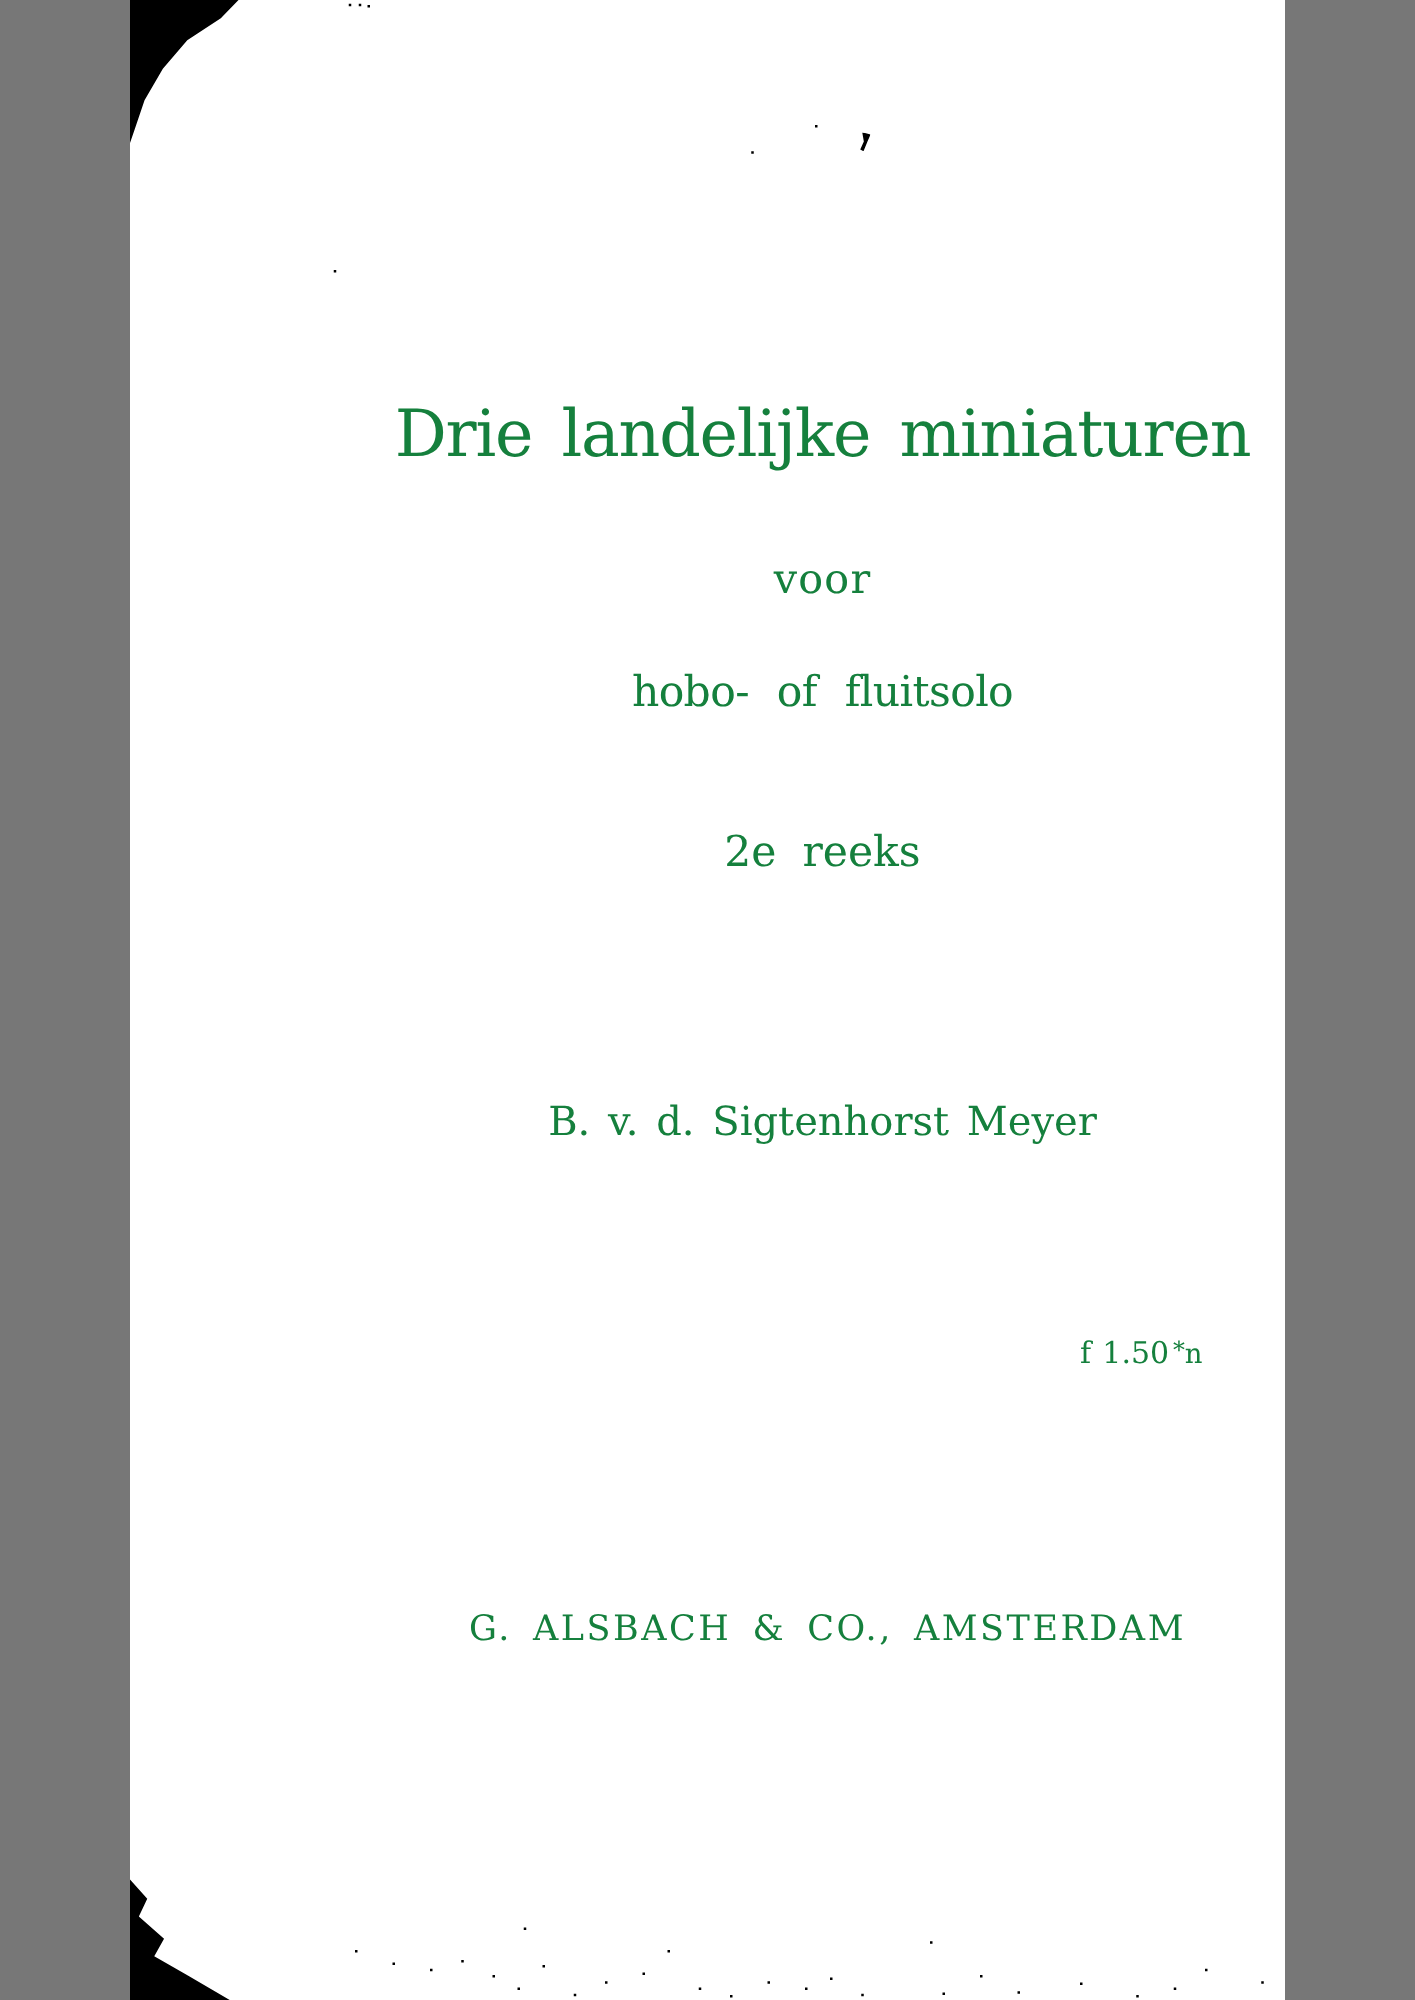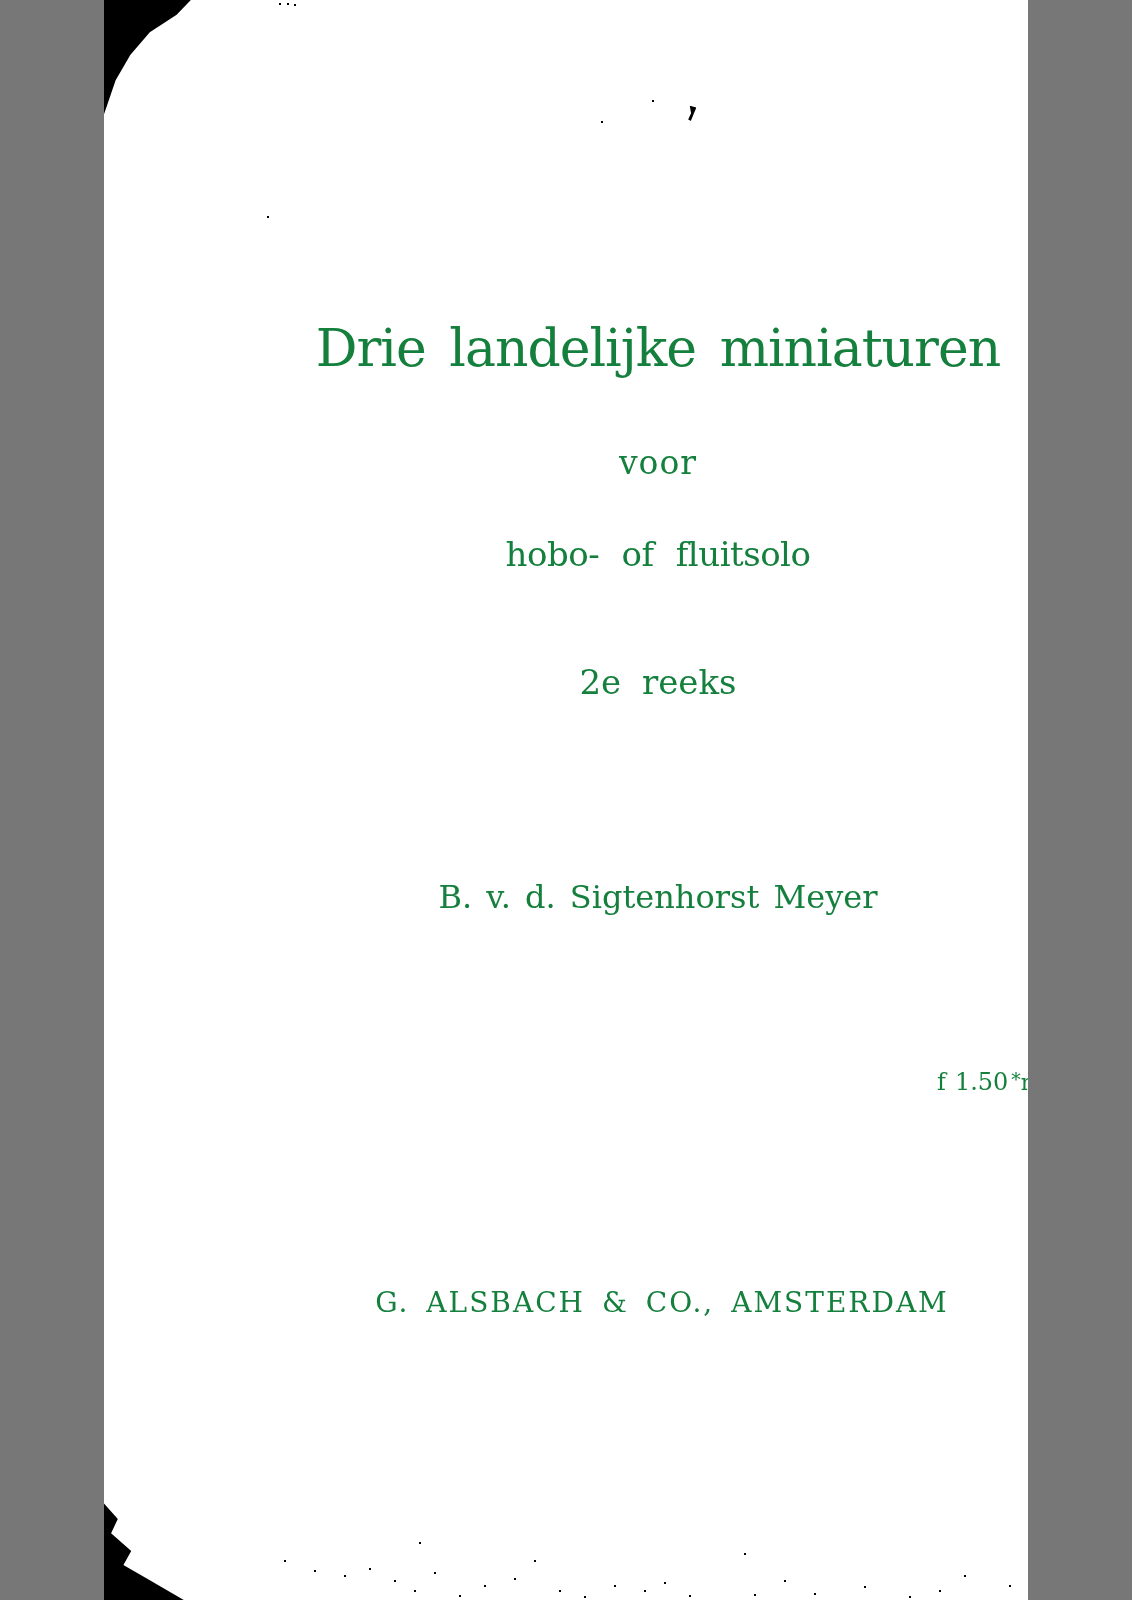--- a/index.html
+++ b/index.html
@@ -44,21 +44,21 @@
     font-size: 34px;
     word-spacing: 10px;
   }
   .composer {
     top: 881px;
     font-size: 32px;
     word-spacing: 4px;
   }
   .price {
     position: absolute;
-    left: 833px;
+    left: 760px;
     top: 1070px;
     font-size: 24px;
     line-height: 1;
     white-space: nowrap;
   }
   .price .amount { margin-left: 9px; }
   .price .note-mark {
     font-size: 19px;
     vertical-align: 4px;
     margin-left: 3px;

